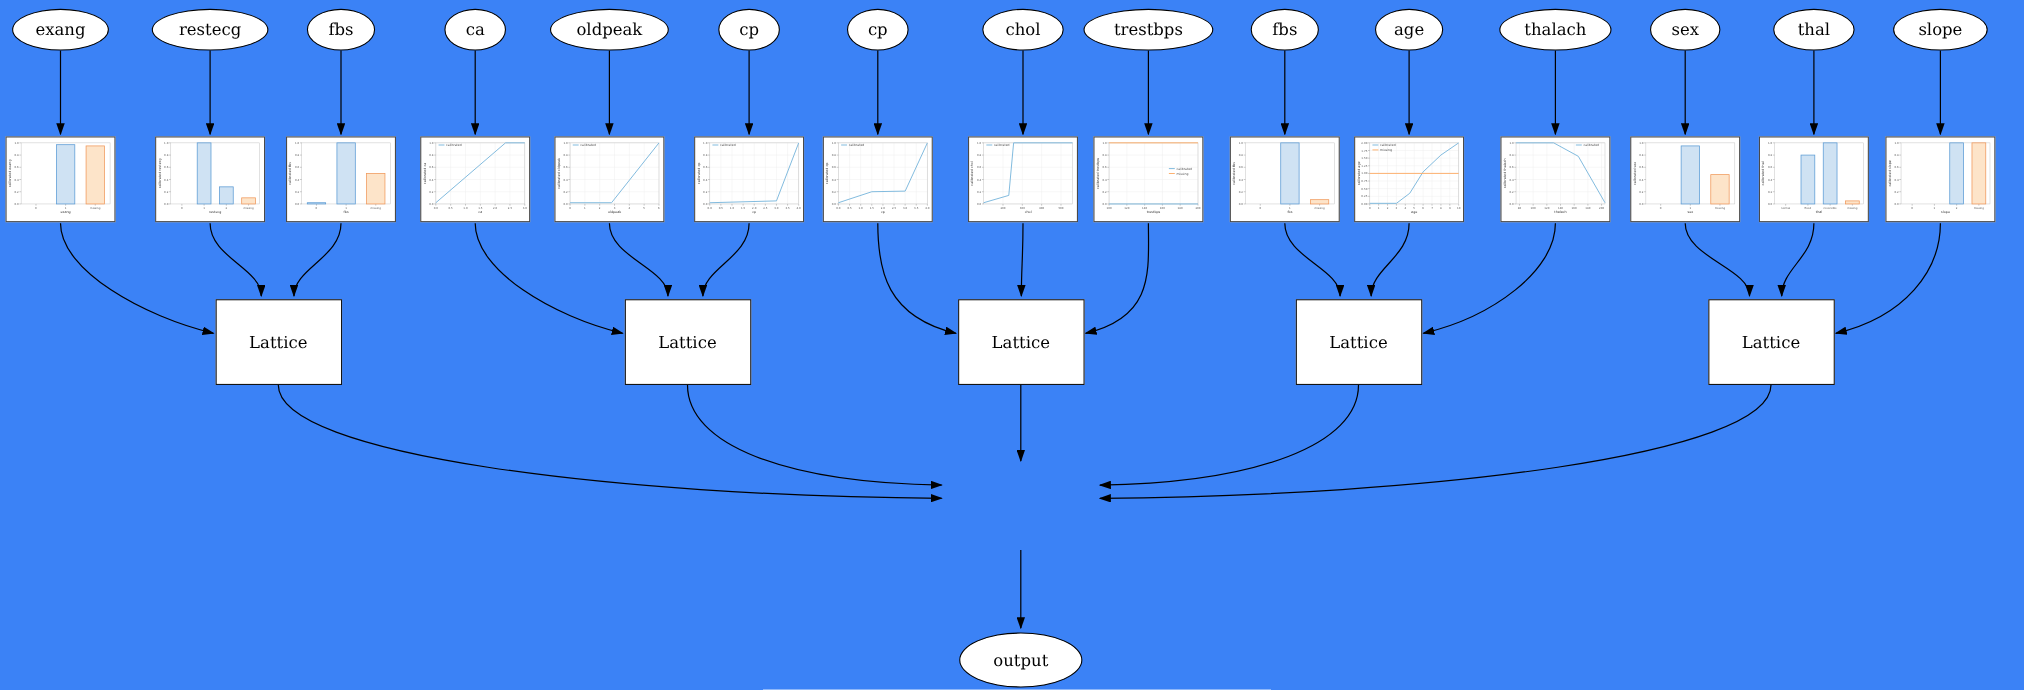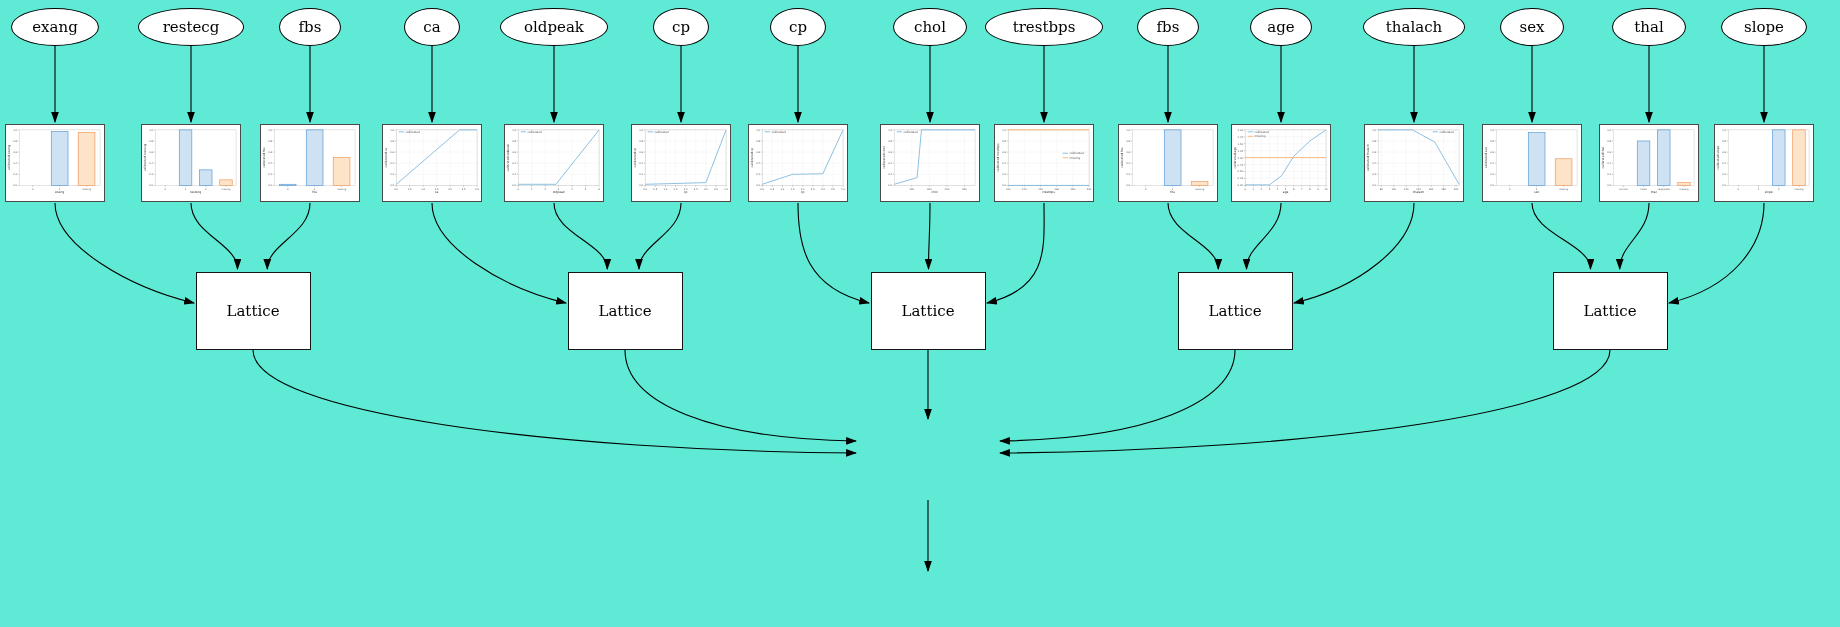--- a/index.html
+++ b/index.html
@@ -1,16 +1,16 @@
 <!DOCTYPE html>
 <html><head>
 <meta charset="utf-8">
 <style>
   html,body{margin:0;padding:0;background:#fff;}
-  #canvas{position:relative;width:1840px;height:627px;background:#5eead4;overflow:hidden;
+  #canvas{position:relative;width:1840px;height:627px;background:#3b82f6;overflow:hidden;
           font-family:"DejaVu Serif","Liberation Serif",serif;}
   #edges{position:absolute;left:0;top:0;z-index:1;}
   .node{position:absolute;display:flex;align-items:center;justify-content:center;
         background:#fff;color:#000;font-size:15px;line-height:1;box-sizing:border-box;z-index:2;}
   .ellipse{border:1.3px solid #000;border-radius:50%;}
   .box{border:1.5px solid #141414;}
   .cal{position:absolute;box-sizing:border-box;border:1.7px solid #4a4a4a;background:#fff;z-index:2;}
   .cal svg{display:block;width:100%;height:100%;font-family:"DejaVu Sans","Liberation Sans",sans-serif;}
 </style>
 </head>
@@ -749,13 +749,16 @@
   <div class="node box" style="left: 870.5px; top: 272px; width: 115px; height: 78px;">
       <span>Lattice</span>
     </div>
   <div class="node box" style="left: 1177.5px; top: 272px; width: 115px; height: 78px;">
       <span>Lattice</span>
     </div>
   <div class="node box" style="left: 1552.5px; top: 272px; width: 115px; height: 78px;">
       <span>Lattice</span>
     </div>
 
+  <div class="node ellipse" style="left: 872px; top: 575px; width: 112px; height: 50px;">
+      <span>output</span>
+    </div>
 </div>
 
 </body></html>

